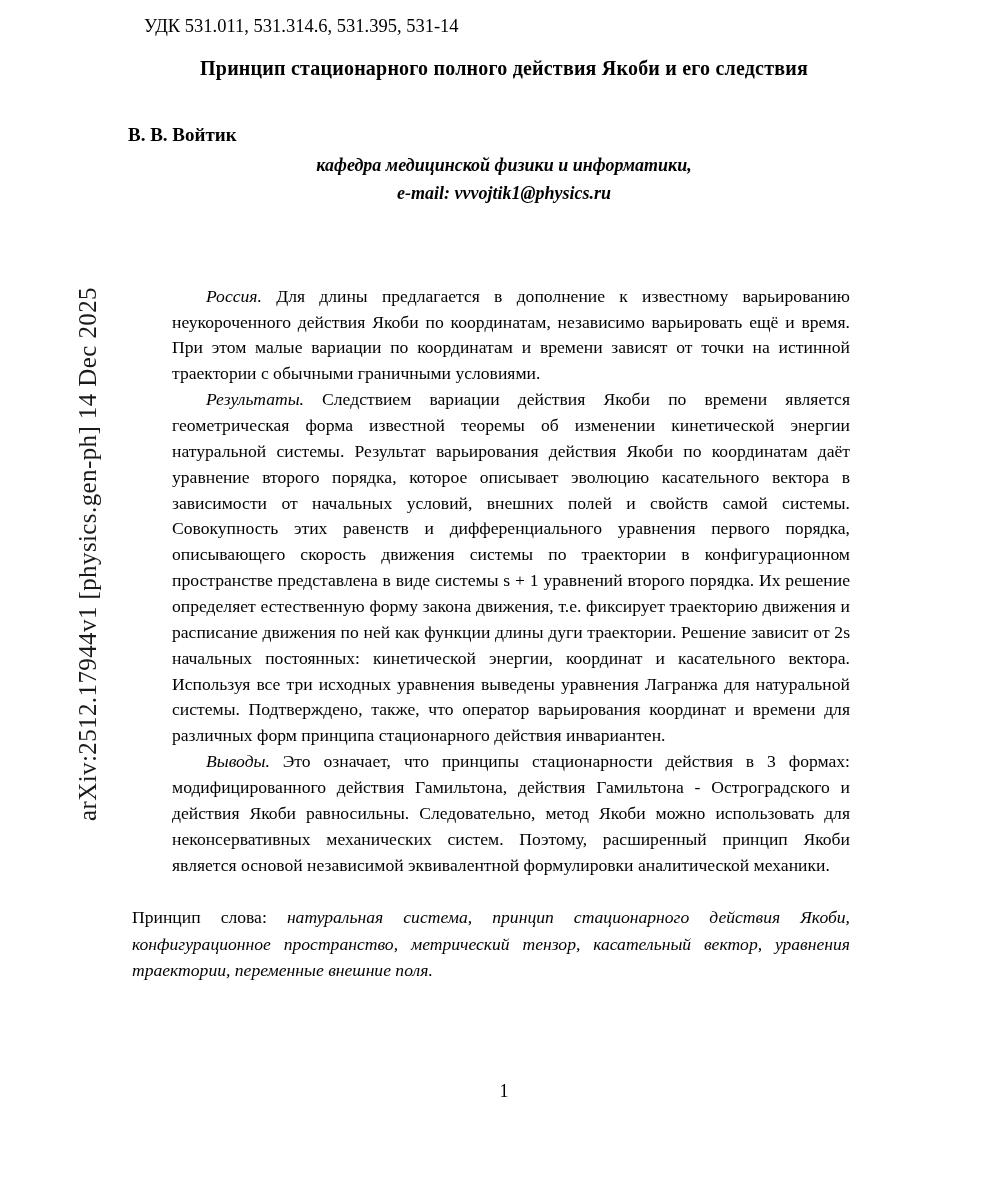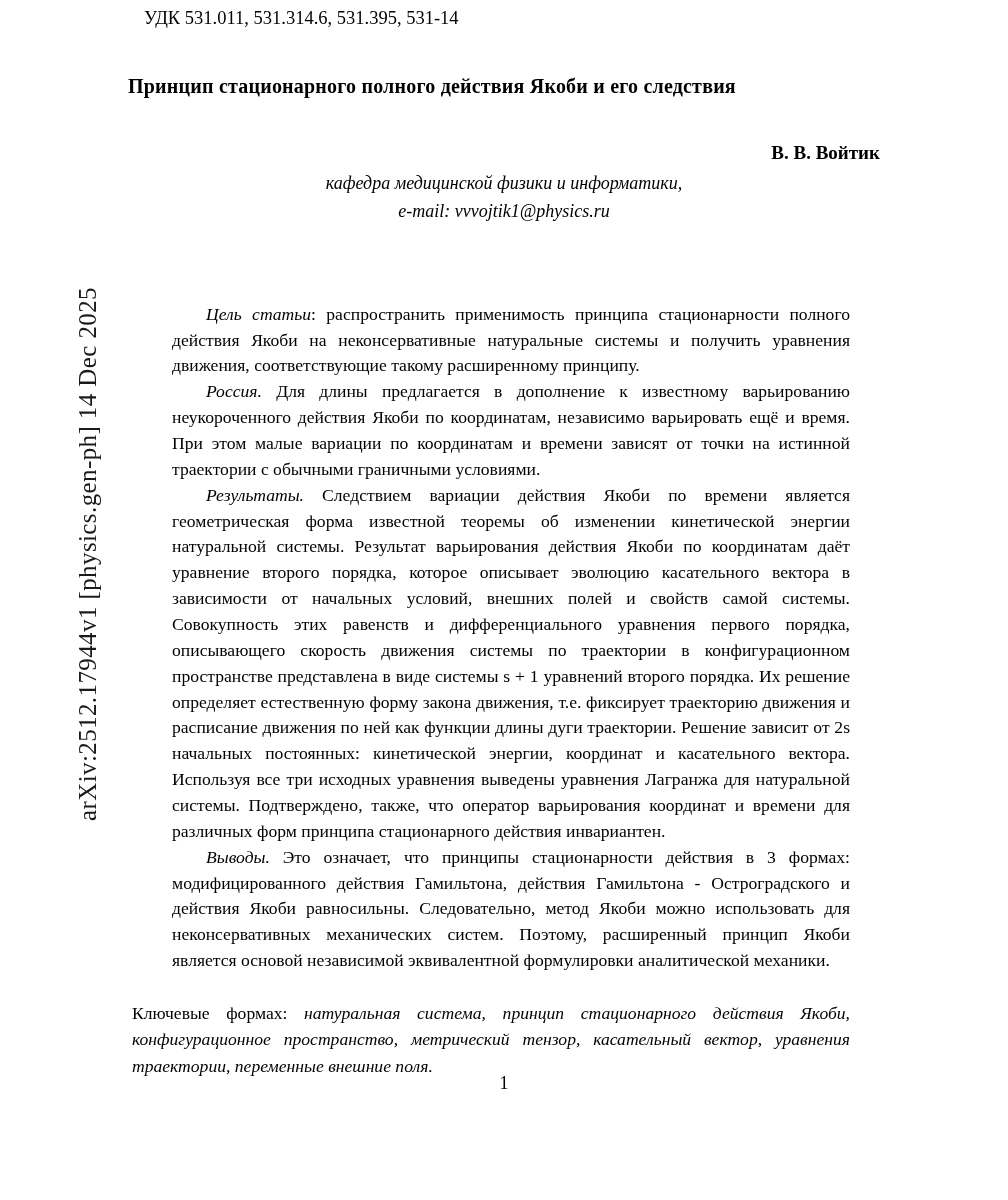--- a/index.html
+++ b/index.html
@@ -35,54 +35,55 @@
     font-family: "Liberation Serif", "DejaVu Serif", serif;
     font-size: 25px;
     letter-spacing: 0.4px;
     color: #1a1a1a;
     white-space: nowrap;
   }
 
   .page {
     position: absolute;
     left: 128px;
-    top: 0;
+    top: 8px;
     width: 752px;
     height: 1112px;
   }
 
   .udk {
     margin-top: 8px;
     font-size: 18.5px;
     text-align: left;
     padding-left: 16px;
   }
 
   .title {
-    margin-top: 46px;
+    margin-top: 20px;
+    text-align: center;
     font-size: 20px;
     font-weight: bold;
     letter-spacing: 0.2px;
   }
 
   .author {
     margin-top: 44px;
-    text-align: right;
+    text-align: left;
     font-size: 19px;
     font-weight: bold;
   }
 
   .affil {
     text-align: center;
     font-size: 18px;
     font-style: italic;
     line-height: 1.52;
     margin-top: 6px;
   }
-  .affil div { margin: 1px 0; }
+  .affil div { margin: 1px 0; font-weight: bold; }
 
   .abstract {
     margin-top: 76px;
     padding: 0 30px 0 44px;
     font-size: 17.6px;
     line-height: 1.47;
     text-align: justify;
     text-justify: inter-word;
   }
   .abstract p {
@@ -127,23 +128,22 @@
   <div class="title">Принцип стационарного полного действия Якоби и его следствия</div>
 
   <div class="author">В. В. Войтик</div>
 
   <div class="affil">
     <div>кафедра медицинской физики и информатики,</div>
     <div>e-mail: vvvojtik1@physics.ru</div>
   </div>
 
   <div class="abstract">
-    <p><span class="lead">Цель статьи</span><span>: распространить применимость принципа стационарности полного действия Якоби на неконсервативные натуральные системы и получить уравнения движения, соответствующие такому расширенному принципу.</span></p>
     <p><span class="lead">Россия.</span><span> Для длины предлагается в дополнение к известному варьированию неукороченного действия Якоби по координатам, независимо варьировать ещё и время. При этом малые вариации по координатам и времени зависят от точки на истинной траектории с обычными граничными условиями.</span></p>
     <p><span class="lead">Результаты.</span><span> Следствием вариации действия Якоби по времени является геометрическая форма известной теоремы об изменении кинетической энергии натуральной системы. Результат варьирования действия Якоби по координатам даёт уравнение второго порядка, которое описывает эволюцию касательного вектора в зависимости от начальных условий, внешних полей и свойств самой системы. Совокупность этих равенств и дифференциального уравнения первого порядка, описывающего скорость движения системы по траектории в конфигурационном пространстве представлена в виде системы </span><span class="math-it">s + 1</span><span> уравнений второго порядка. Их решение определяет естественную форму закона движения, т.е. фиксирует траекторию движения и расписание движения по ней как функции длины дуги траектории. Решение зависит от </span><span class="math-it">2s</span><span> начальных постоянных: кинетической энергии, координат и касательного вектора. Используя все три исходных уравнения выведены уравнения Лагранжа для натуральной системы. Подтверждено, также, что оператор варьирования координат и времени для различных форм принципа стационарного действия инвариантен.</span></p>
     <p><span class="lead">Выводы.</span><span> Это означает, что принципы стационарности действия в 3 формах: модифицированного действия Гамильтона, действия Гамильтона - Остроградского и действия Якоби равносильны. Следовательно, метод Якоби можно использовать для неконсервативных механических систем. Поэтому, расширенный принцип Якоби является основой независимой эквивалентной формулировки аналитической механики.</span></p>
   </div>
 
-  <div class="keywords"><span class="kw-label">Ключевые формах: </span><span class="kw-list">натуральная система, принцип стационарного действия Якоби, конфигурационное пространство, метрический тензор, касательный вектор, уравнения траектории, переменные внешние поля.</span></div>
+  <div class="keywords"><span class="kw-label">Принцип слова: </span><span class="kw-list">натуральная система, принцип стационарного действия Якоби, конфигурационное пространство, метрический тензор, касательный вектор, уравнения траектории, переменные внешние поля.</span></div>
 
   <div class="pagenum">1</div>
 
 </div>
 
 </body></html>

